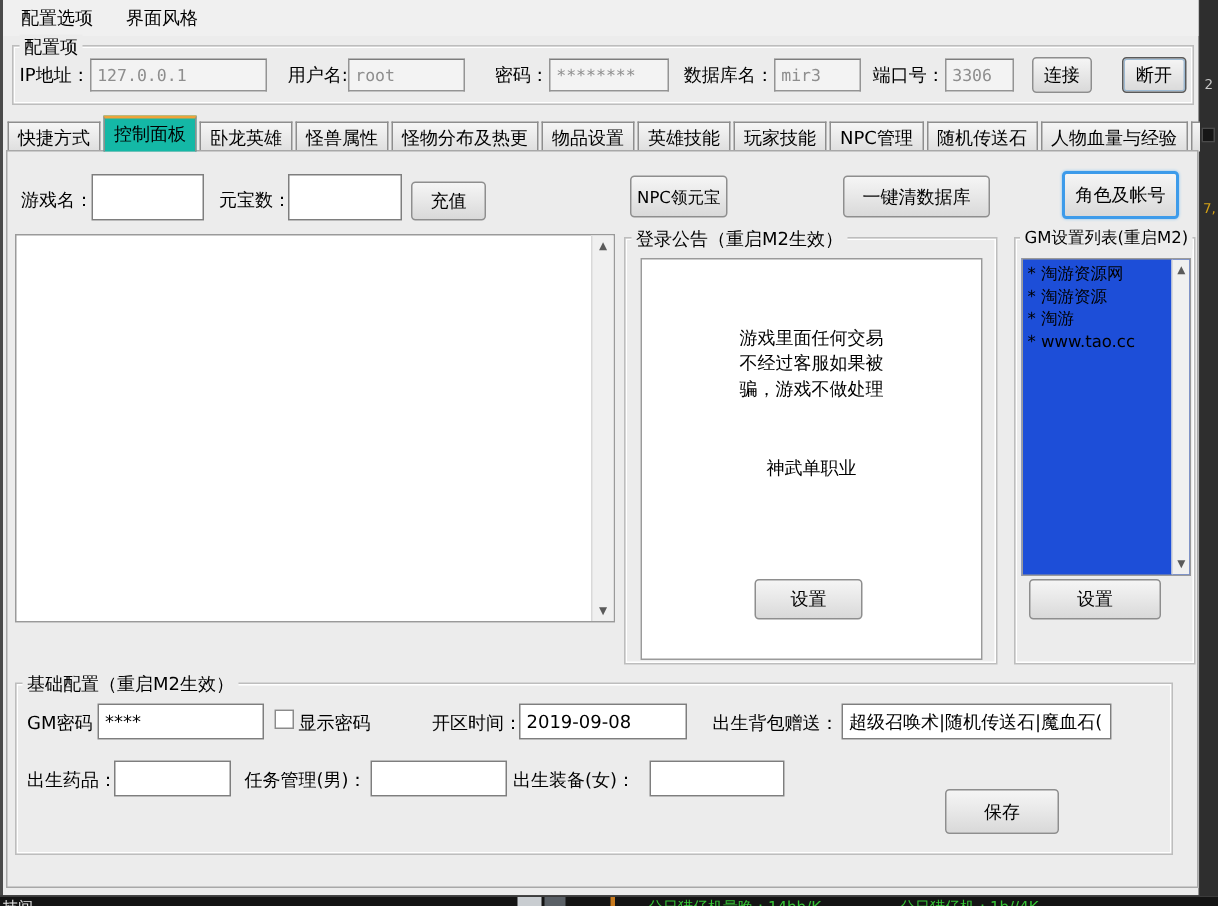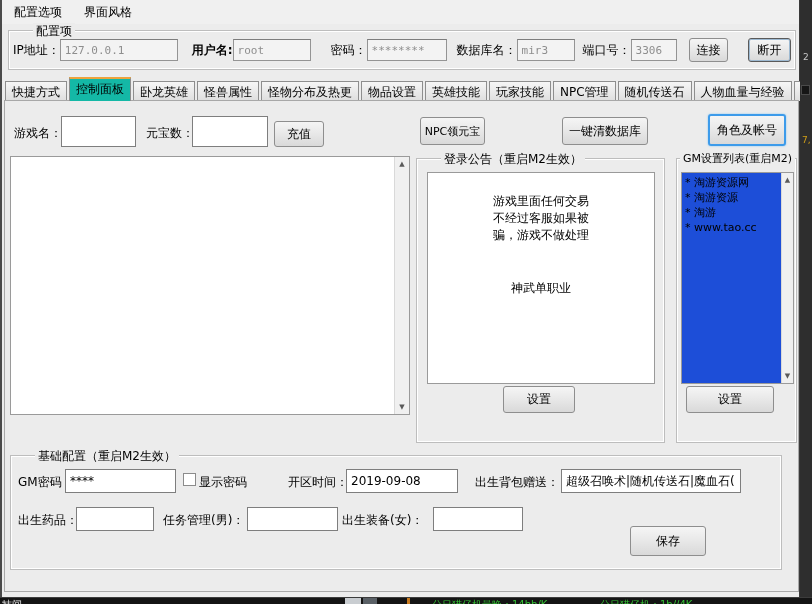--- a/index.html
+++ b/index.html
@@ -7,21 +7,21 @@
   body { font-family:"DejaVu Sans","Liberation Sans",sans-serif; font-size:12px; color:#000; background:#2e2e2e; position:relative; }
 
   .window { position:absolute; left:0; top:0; width:800px; height:597px; background:#ececec; border-left:2px solid #4a4a4a; border-right:1px solid #3a3a3a; }
 
   
   .menubar { position:absolute; left:0; top:0; width:100%; height:24px; background:#f0f0f0; display:flex; align-items:center; gap:14px; padding-left:8px; }
   .menu-item { padding:2px 4px; cursor:default; }
 
   
   .groupbox { position:absolute; border:1px solid #bdbdbd; box-shadow:inset 0 0 0 1px #ffffff; }
-  .groupbox .gb-title { position:absolute; top:-8px; left:24px; background:#ececec; padding:0 3px; font-size:12px; white-space:nowrap; }
+  .groupbox .gb-title { position:absolute; top:-8px; left:4px; background:#ececec; padding:0 3px; font-size:12px; white-space:nowrap; }
 
   
   .cfg-row { position:absolute; left:4px; top:7px; right:4px; display:flex; align-items:center; }
   .cfg-row .lbl { white-space:nowrap; }
   .field-ro { height:22px; background:#f3f3f3; border:1px solid #949494; border-top-color:#7d7d7d; color:#8e8e8e; font-size:11px; font-family:"DejaVu Sans Mono","Liberation Mono",monospace; padding:3px 4px; }
 
   .btn { display:flex; align-items:center; justify-content:center; text-align:right; background:linear-gradient(#f5f5f5,#e9e9e9 45%,#d9d9d9); border:1px solid #8e8e8e; border-radius:3px; font-size:12px; cursor:default; }
   .btn.focused { border:1px solid #5a5a5a; box-shadow:inset 0 0 0 1px #9db9d1; }
   .btn.accent { border:2px solid #3d9bea; box-shadow:0 0 2px #7cc0f4; }
 
@@ -38,21 +38,21 @@
   .edit { background:#ffffff; border:1px solid #7e7e7e; height:100%; width:100%; font-size:11px; font-family:"DejaVu Sans","Liberation Sans",sans-serif; padding:2px 4px; color:#000; }
 
   
   .memo { position:absolute; left:8px; top:156px; width:400px; height:259px; background:#ffffff; border:1px solid #9a9a9a; }
   .vscroll { position:absolute; right:0; top:0; bottom:0; width:15px; background:#f0f0f0; border-left:1px solid #d9d9d9; }
   .vscroll .arr { position:absolute; left:0; width:100%; text-align:center; font-size:7px; color:#5a5a5a; line-height:14px; height:14px; }
   .vscroll .arr.up { top:0; }
   .vscroll .arr.down { bottom:0; }
 
   
-  .ann-box { position:absolute; left:10px; top:13px; width:228px; height:212px; background:#fff; border:1px solid #9a9a9a; text-align:center; font-size:12px; line-height:17px; padding-top:20px; }
+  .ann-box { position:absolute; left:10px; top:13px; width:228px; height:268px; background:#fff; border:1px solid #9a9a9a; text-align:center; font-size:12px; line-height:17px; padding-top:44px; }
   .ann-footer { margin-top:36px; }
 
   
   .gm-listbox { position:absolute; left:4px; top:13px; width:113px; height:212px; background:#1d4ed8; border:1px solid #9a9a9a; font-size:11px; line-height:15px; padding:2px 0 0 3px; overflow:hidden; }
   .gm-item { white-space:nowrap; }
 
   
   .chk { width:13px; height:13px; background:#fff; border:1px solid #8b8b8b; display:inline-block; }
 
   
@@ -77,21 +77,21 @@
   <div class="menubar">
     <span class="menu-item">配置选项</span>
     <span class="menu-item">界面风格</span>
   </div>
 
   <div class="groupbox" style="left:6px; top:30px; width:788px; height:40px;">
     <span class="gb-title">配置项</span>
     <div class="cfg-row">
       <span class="lbl">IP地址：</span>
       <input class="field-ro" style="width: 118px;" readonly="" value="127.0.0.1">
-      <span class="lbl" style="margin-left:14px;font-weight:bold;">用户名:</span>
+      <span class="lbl" style="margin-left:14px;">用户名:</span>
       <input class="field-ro" style="width: 78px;" readonly="" value="root">
       <span class="lbl" style="margin-left:20px;">密码：</span>
       <input class="field-ro" style="width: 80px;" readonly="" value="********">
       <span class="lbl" style="margin-left:10px;">数据库名：</span>
       <input class="field-ro" style="width: 58px;" readonly="" value="mir3">
       <span class="lbl" style="margin-left:8px;">端口号：</span>
       <input class="field-ro" style="width: 46px;" readonly="" value="3306">
       <div class="btn" style="width:48px; height:24px; margin-left:12px;">连接</div>
       <div class="btn focused" style="width:52px; height:24px; margin-left:20px;">断开</div>
     </div>
@@ -113,21 +113,21 @@
   </div>
 
   <div class="tabpage"></div>
 
   <span class="lbl abs" style="left:12px; top:125px;">游戏名：</span>
   <div class="abs" style="left:59px; top:116px; width:75px; height:31px;"><input class="edit" style=""></div>
   <span class="lbl abs" style="left:144px; top:125px;">元宝数：</span>
   <div class="abs" style="left:190px; top:116px; width:76px; height:31px;"><input class="edit" style=""></div>
   <div class="btn abs" style="left:272px; top:121px; width:50px; height:26px;">充值</div>
   <div class="btn abs" style="left:418px; top:117px; width:65px; height:28px; font-size:11px;">NPC领元宝</div>
-  <div class="btn abs" style="left:560px; top:117px; width:86px; height:28px;">一键清数据库</div>
+  <div class="btn abs" style="left:560px; top:117px; width:98px; height:28px;">一键清数据库</div>
   <div class="btn accent abs" style="left:706px; top:114px; width:78px; height:32px;">角色及帐号</div>
 
   <div class="memo">
     <div class="vscroll">
       <span class="arr up">▲</span>
       <span class="arr down">▼</span>
     </div>
   </div>
 
   <div class="groupbox" style="left:414px; top:158px; width:249px; height:285px;">

